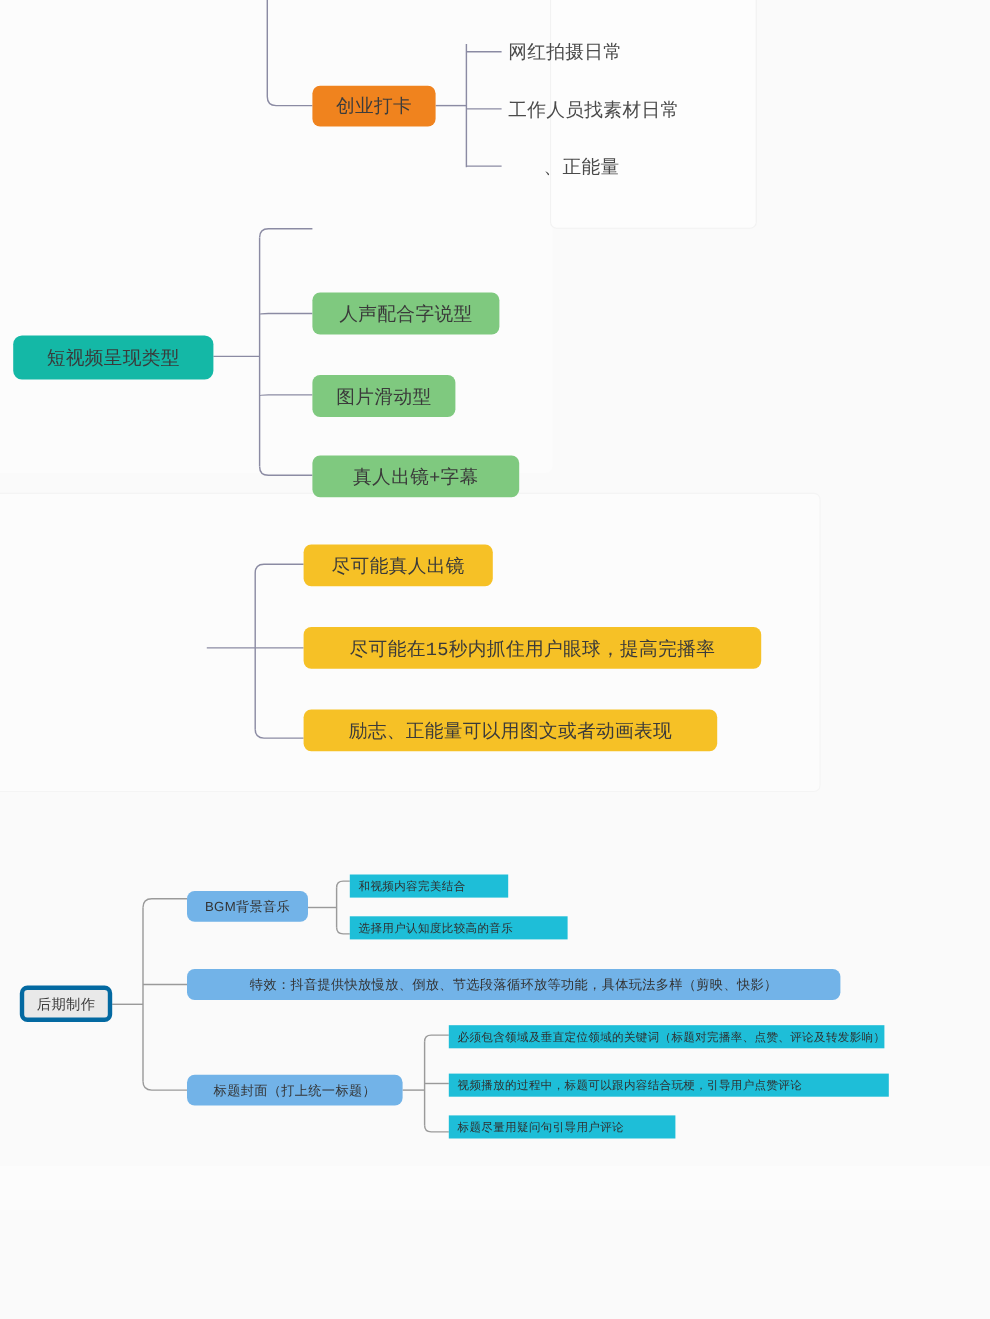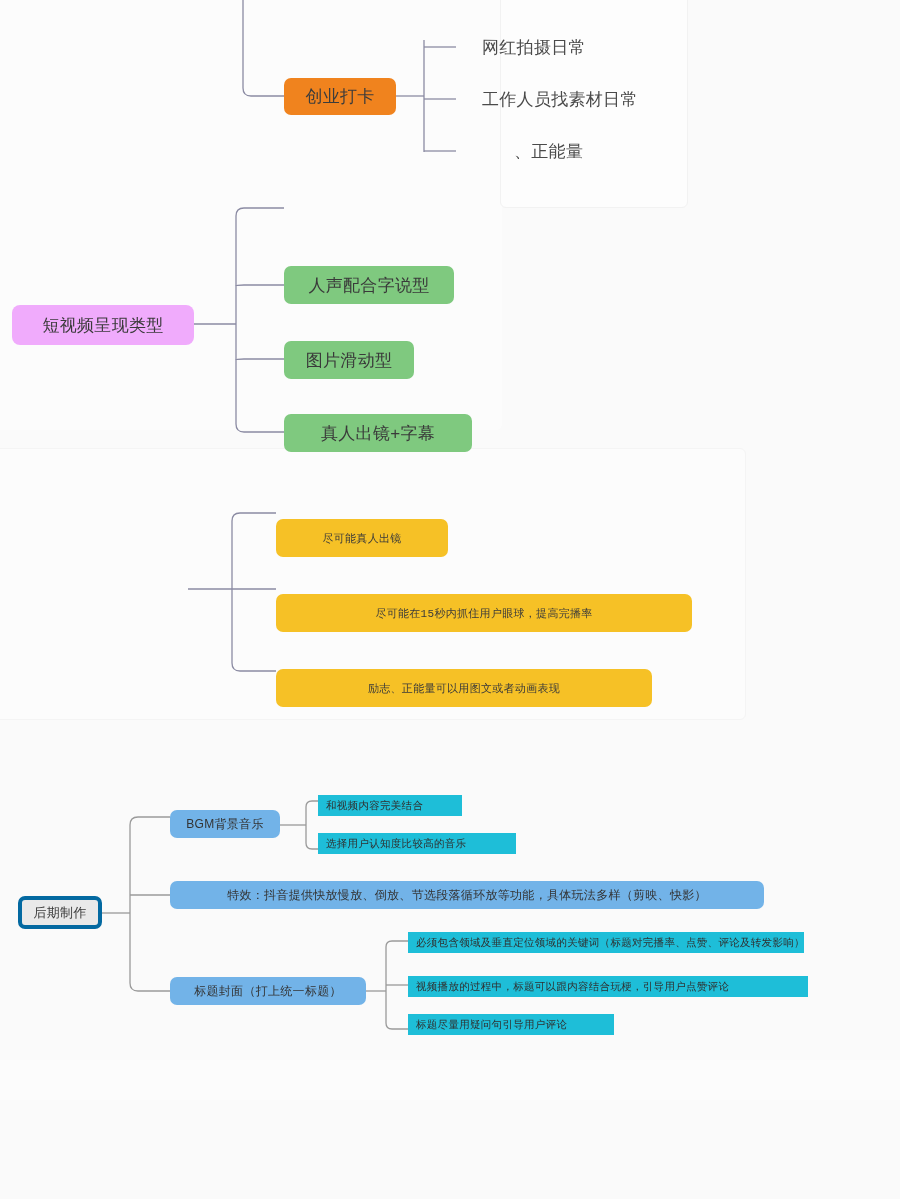--- a/index.html
+++ b/index.html
@@ -53,34 +53,33 @@
   
   .n-green {
     background: #7fc97f;
     border-radius: 7px;
     color: #3a3a3a;
     font-size: 17px;
     padding: 0 14px;
   }
   
   .n-cyan-root {
-    background: #f0abfc;
+    background: #14b8a6;
     border-radius: 8px;
     color: #3a3a3a;
     font-size: 17px;
     padding: 0 14px;
   }
   
   .n-amber {
     background: #f6c126;
     border-radius: 7px;
     color: #3a3a3a;
-    font-size: 11px;
+    font-size: 17px;
     padding: 0 16px;
-    margin-top: 24px;
   }
   
   .n-paleyellow {
     background: #faf4c8;
     border: 1px solid #e6e0bd;
     border-radius: 9px;
     color: #3a3a3a;
     font-size: 17px;
     padding: 0 16px;
   }
@@ -109,21 +108,20 @@
     font-size: 10.5px;
     padding: 0 8px;
     justify-content: flex-start;
   }
   
   .n-plain {
     background: transparent;
     color: #4a4a4a;
     font-size: 17px;
     justify-content: flex-start;
-    margin-left: 20px;
   }
 
   
   svg.links {
     position: absolute;
     left: 0; top: 0;
     width: 900px; height: 1199px;
     pointer-events: none;
   }
   svg.links path { fill: none; stroke: #8b8ba3; stroke-width: 1.3; }

